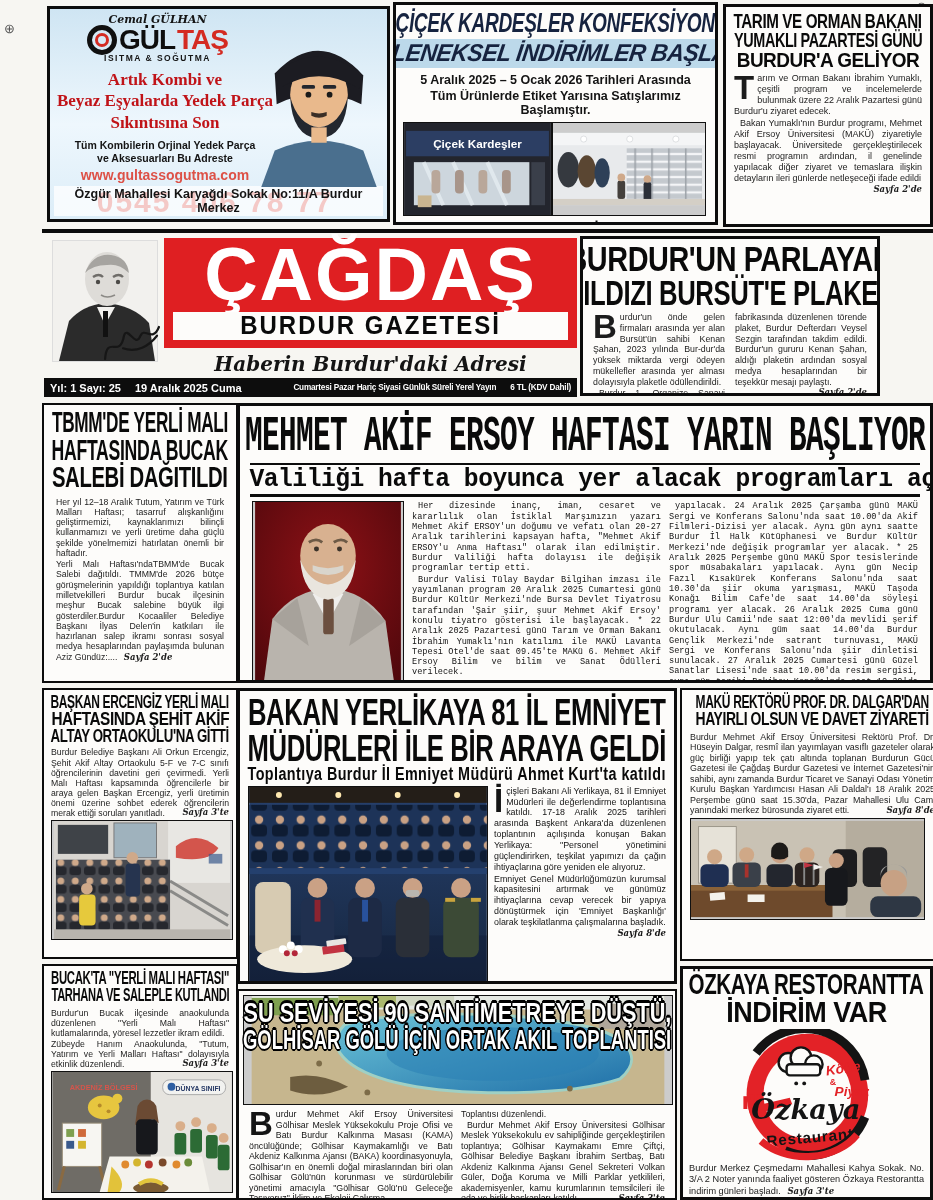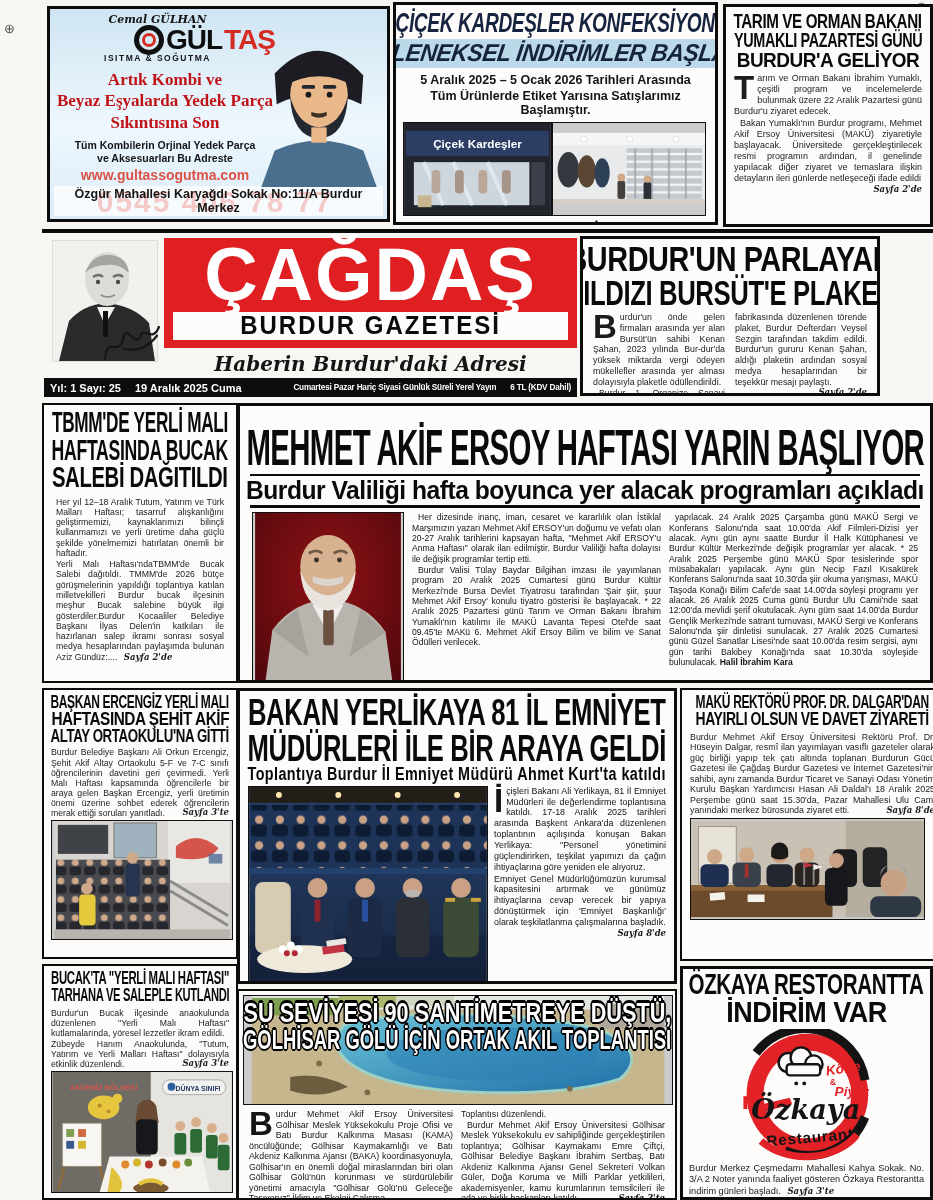--- a/index.html
+++ b/index.html
@@ -24,21 +24,21 @@
   #band{background:#fdfcfa;width:395px;height:28px;margin-top:1px;display:flex;align-items:flex-end;justify-content:center;}
   #band .fit{font-size:24px;letter-spacing:2px;}
   #slogan{position:absolute;left:122px;top:116px;width:413px;text-align:center;font-family:"DejaVu Serif",serif;font-style:italic;font-weight:bold;font-size:20px;}
   #datebar{position:absolute;left:2px;top:142px;width:533px;height:19px;background:#0d0d0d;color:#fff;display:flex;align-items:center;gap:14px;padding:0 6px;box-sizing:border-box;}
   #datebar .big{font-weight:bold;font-size:11px;white-space:nowrap;}
   #datebar .sm{font-weight:bold;font-size:8.2px;white-space:nowrap;letter-spacing:-0.2px;}
   #datebar .sp{flex:1;}
   
   #adgultas{background:linear-gradient(180deg,#cfe5f3 0%,#eef7fd 55%,#dcedf8 100%);}
   .gl-owner{font-family:"DejaVu Serif",serif;font-style:italic;font-weight:bold;font-size:11px;text-align:center;width:215px;margin-top:4px;}
-  .gl-logo{display:flex;align-items:center;justify-content:center;width:215px;gap:2px;margin-top:-2px;padding-left:47px;}
+  .gl-logo{display:flex;align-items:center;justify-content:center;width:215px;gap:2px;margin-top:-2px;}
   .gl-ring{width:20px;height:20px;border:5px solid #101010;border-radius:50%;display:flex;align-items:center;justify-content:center;}
   .gl-ring i{display:block;width:8px;height:8px;border:3px solid #d42b22;border-radius:50%;}
   .gl-b{font-weight:bold;font-size:28px;letter-spacing:-1px;color:#0e0e0e;}
   .gl-r{font-weight:bold;font-size:28px;letter-spacing:-1px;color:#d42b22;}
   .gl-sub{width:215px;text-align:center;font-size:8.5px;font-weight:bold;letter-spacing:1.5px;margin-top:-3px;}
   .gl-head{width:230px;text-align:center;font-family:"Liberation Serif",serif;font-weight:bold;color:#c01318;font-size:17px;line-height:1.25;margin-top:6px;}
   .gl-sm{width:230px;text-align:center;font-weight:bold;font-size:10.5px;line-height:1.25;margin-top:6px;}
   .gl-web{width:230px;text-align:center;font-weight:bold;font-size:14px;color:#dd5147;margin-top:2px;}
   .gl-phone{width:330px;text-align:center;font-weight:bold;font-size:30px;color:#d42b22;letter-spacing:2px;margin-top:2px;}
   .gl-addr{position:absolute;left:4px;right:4px;bottom:3px;text-align:center;font-weight:bold;font-size:12.5px;background:rgba(255,255,255,.75);padding:1px 0;}
@@ -231,21 +231,21 @@
       <div class="fit" style="font-size: 27px; transform: scale(0.637681, 1.06);">TBMM'DE YERLİ MALI</div>
       <div class="fit" style="font-size: 27px; transform: scale(0.654275, 1.06);">HAFTASINDA BUCAK</div>
       <div class="fit" style="font-size: 27px; transform: scale(0.752137, 1.06);">SALEBİ DAĞITILDI</div>
     </div>
     <div class="body" style="margin-top:4px;font-size:8.7px;line-height:1.18;">
       <p class="ni"><span>Her yıl 12–18 Aralık Tutum, Yatırım ve Türk Malları Haftası; tasarruf alışkanlığını geliştirmemizi, kaynaklarımızı bilinçli kullanmamızı ve yerli üretime daha güçlü şekilde yönelmemizi hatırlatan önemli bir haftadır.</span></p>
       <p class="ni"><span>Yerli Malı Haftası'ndaTBMM'de Bucak Salebi dağıtıldı. TMMM'de 2026 bütçe görüşmelerinin yapıldığı toplantıya katılan milletvekilleri Burdur bucak ilçesinin meşhur Bucak salebine  büyük ilgi gösterdiler.Burdur Kocaaliler Belediye Başkanı İlyas Delen'in katkıları ile hazırlanan salep ikramı sonrası sosyal medya hesaplarından paylaşımda bulunan Aziz Gündüz:....</span> <span class="pref" style="float:none;">Sayfa 2'de</span></p>
     </div>
   </div>
 
-  <div class="box b3" id="ersoy" style="left:237px;top:403px;width:696px;height:280px;padding:18px 6px;">
+  <div class="box b3" id="ersoy" style="left:237px;top:403px;width:696px;height:280px;padding:7px 6px;font-family:Liberation Mono, monospace;">
     <div class="hl">
         <div class="fit" style="font-size: 47px; letter-spacing: -1px; transform: scale(0.624885, 1.06);">MEHMET AKİF ERSOY HAFTASI YARIN BAŞLIYOR</div>
       </div>
     <div class="rule rule1"></div>
     <div class="hl">
         <div class="fit" style="font-size: 25px; transform: scale(0.985465, 1.06);">Burdur Valiliği hafta boyunca  yer alacak programları açıkladı</div>
       </div>
     <div class="rule rule2"></div>
     <div class="er-row">
       <svg class="ph" width="150" height="188" viewBox="0 0 152 196">

